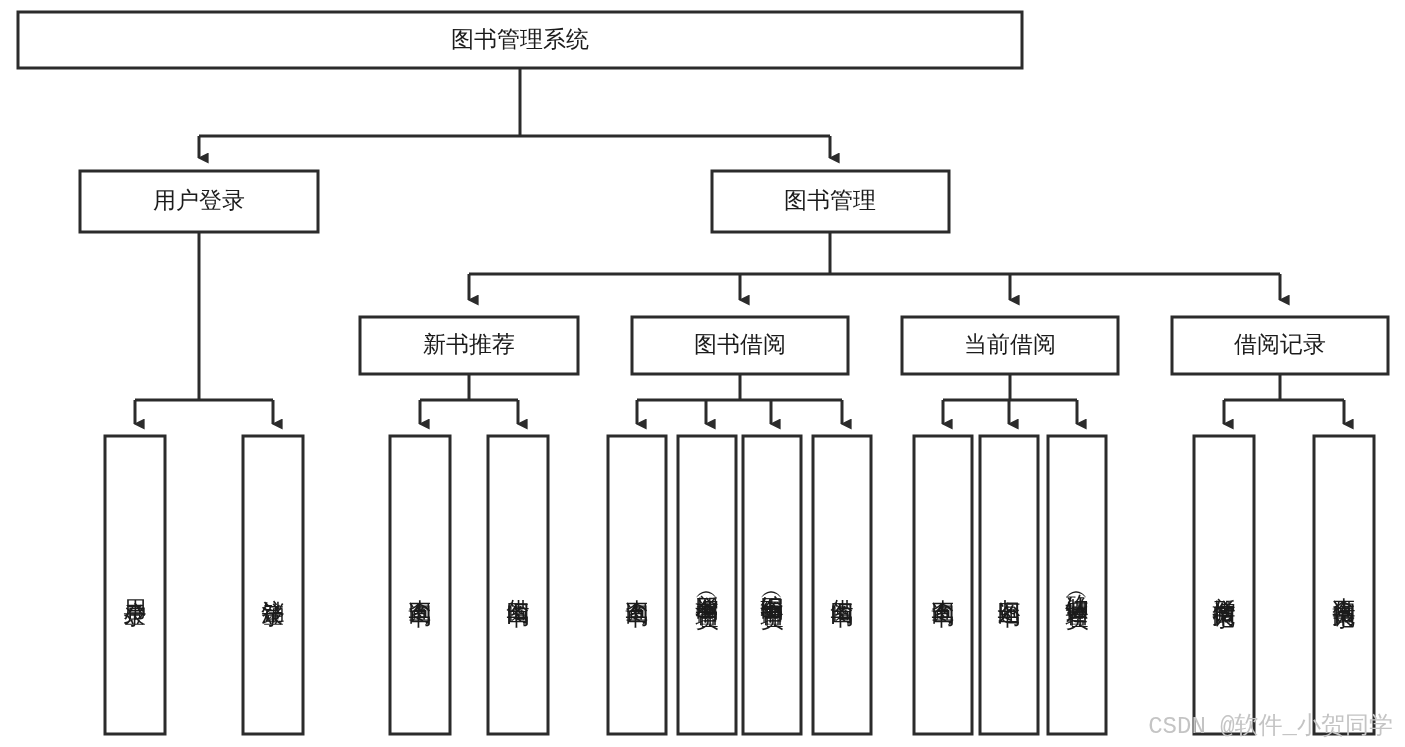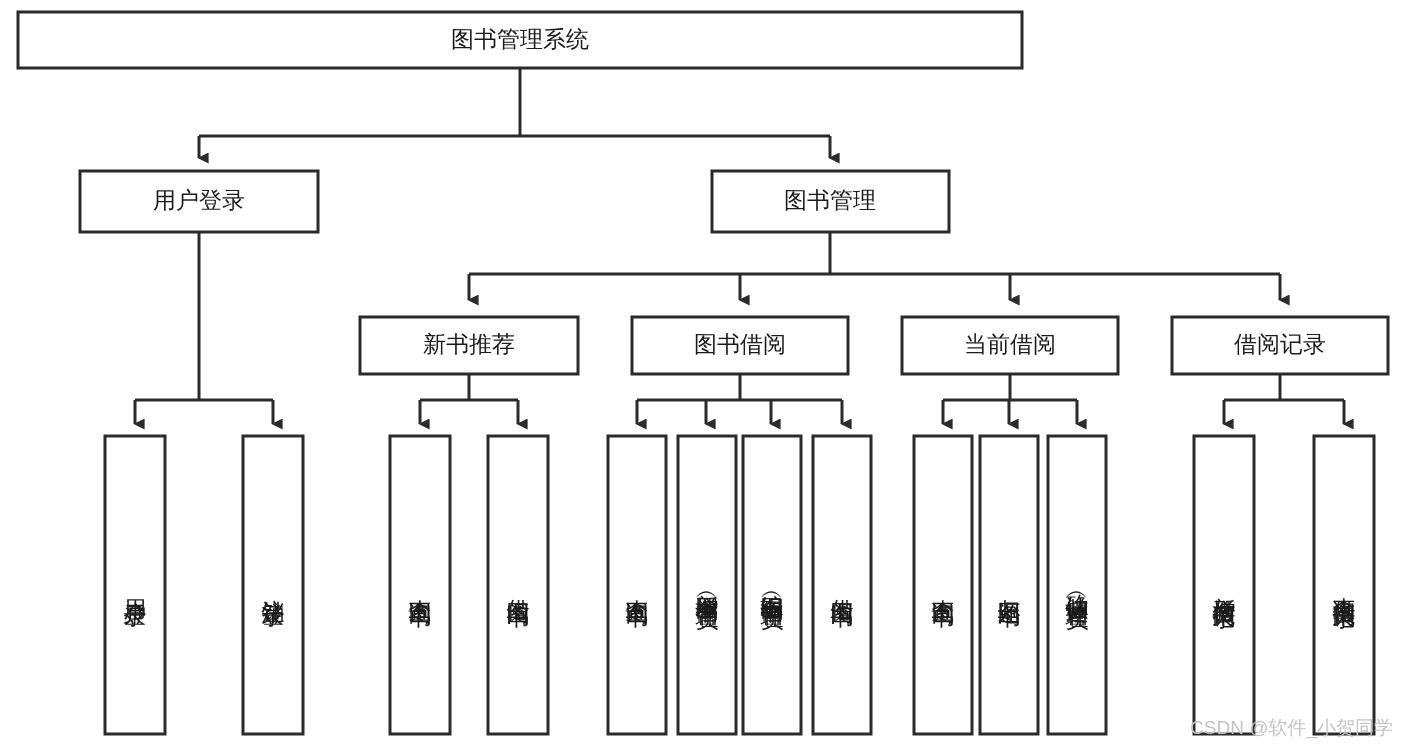--- a/index.html
+++ b/index.html
@@ -63,22 +63,22 @@
     fill: none;
   }
   .arrow-head {
     fill: #2b2b2b;
     stroke: none;
   }
   #watermark {
     position: absolute;
     right: 12px;
     bottom: 6px;
-    font-family: Liberation Sans, sans-serif;
-    font-size: 19px;
+    font-family: Liberation Mono, monospace;
+    font-size: 24px;
     color: #c4c4c4;
     white-space: nowrap;
     user-select: none;
   }
 </style>
 </head>
 <body>
 
 <svg id="diagram" viewBox="0 0 1405 747">
   <defs>

